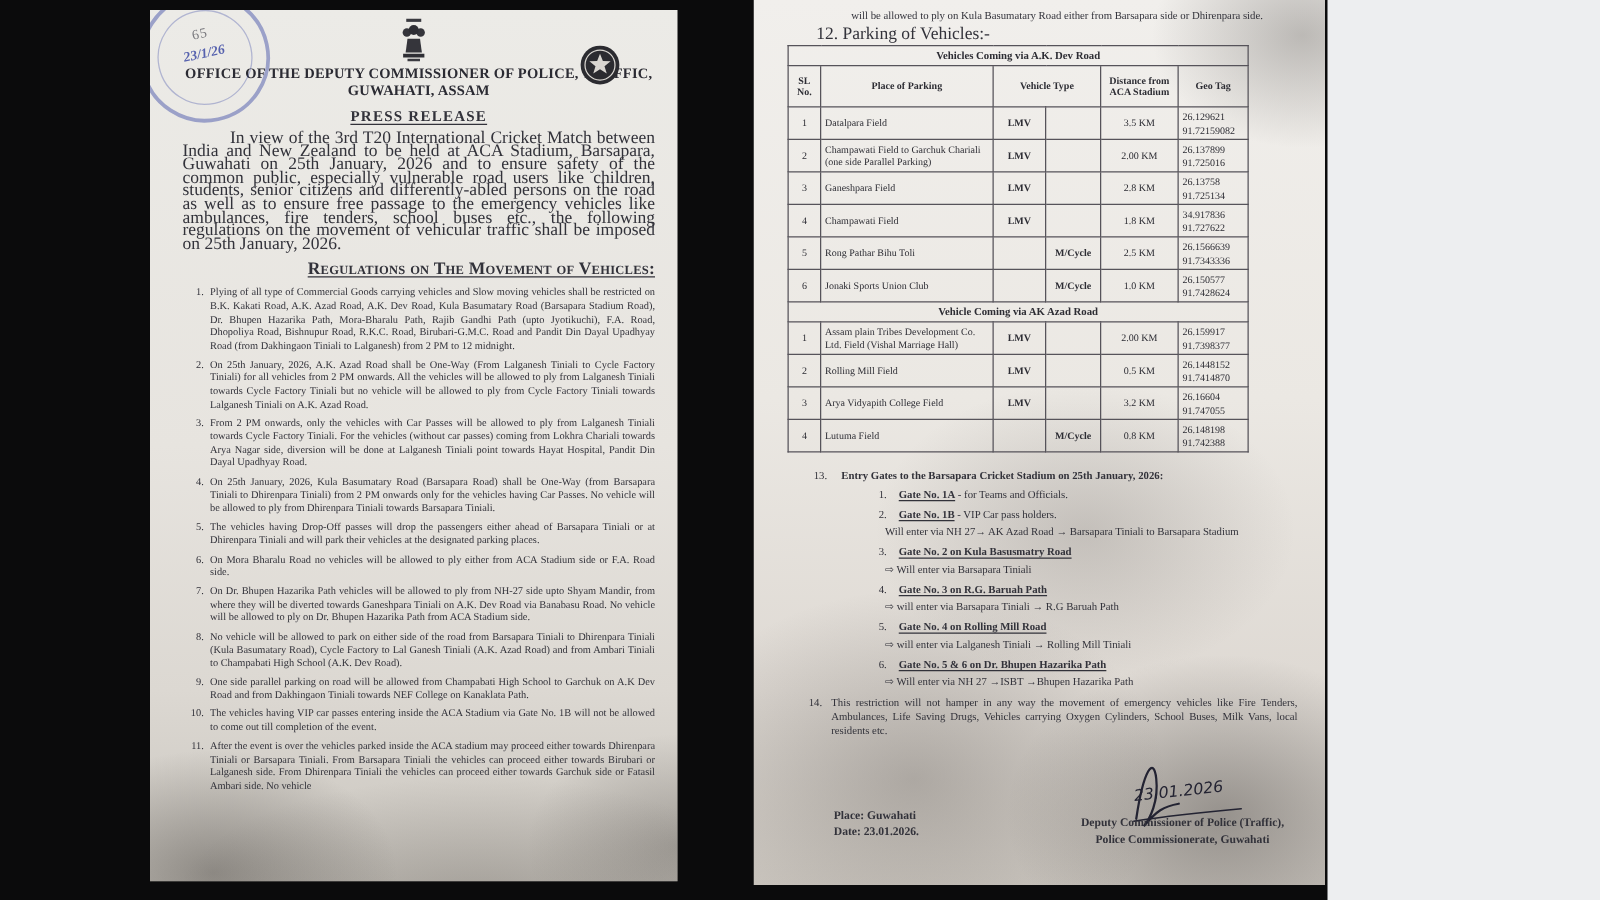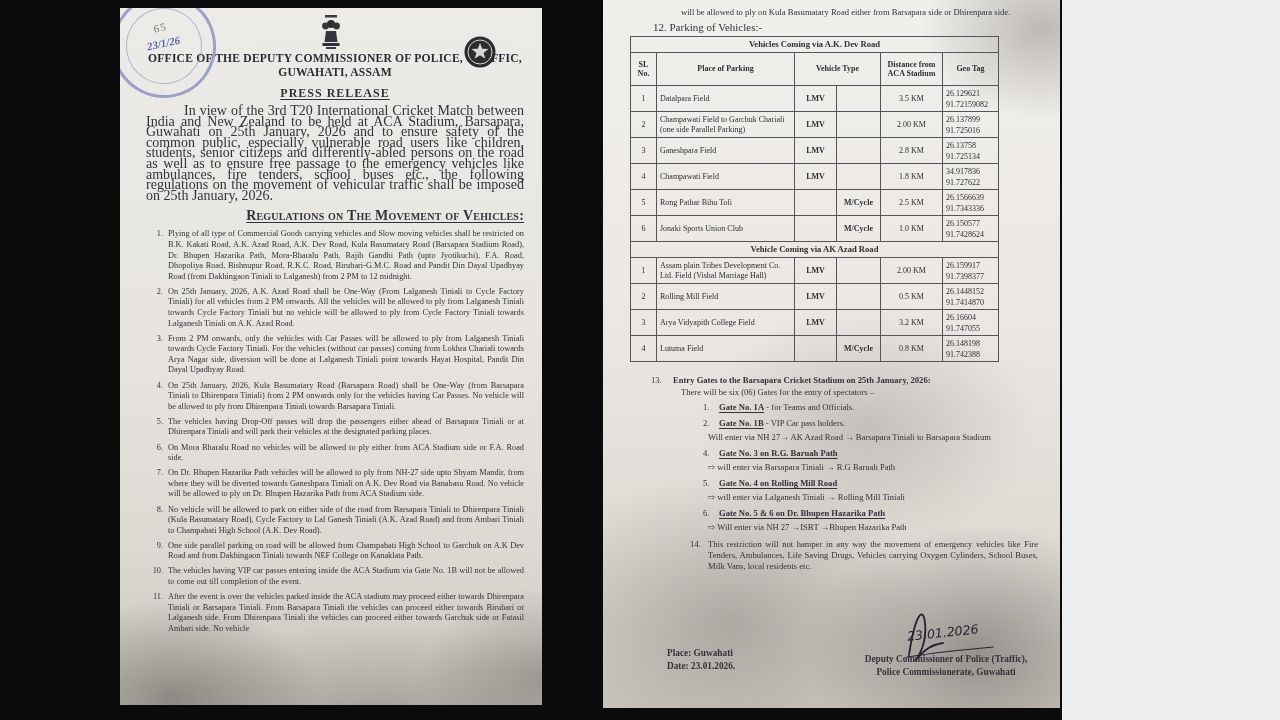--- a/index.html
+++ b/index.html
@@ -52,40 +52,40 @@
   .reg-heading{
     margin:7px 0 5px 14px;font-variant:small-caps;font-weight:700;font-size:14px;
     text-decoration:underline;text-underline-offset:2px;letter-spacing:0.2px;text-align:right;
   }
   .reg-item{display:flex;margin-bottom:4.5px;font-size:8.3px;line-height:10.6px;}
   .reg-num{width:17px;min-width:17px;text-align:right;margin-right:5px;}
   .reg-text{flex:1;text-align:justify;}
   
   .rp-inner{position:relative;width:100%;height:100%;box-sizing:border-box;font-size:8.6px;line-height:11px;}
   .continuation{margin:7px 18px 0 78px;text-align:justify;font-family:Liberation Serif, serif;}
-  .sec12{margin:4px 0 3px 50px;font-size:11px;}
+  .sec12{margin:4px 0 3px 50px;font-size:14px;}
   .ptable{border-collapse:collapse;margin-left:27px;table-layout:fixed;width:368px;font-size:8px;line-height:9.5px;color:#2d2d34;}
   .ptable td,.ptable th{border:1px solid #56535a;padding:1px 3px;vertical-align:middle;}
   .ptable .sec-title{font-weight:700;text-align:center;font-size:8.6px;height:13px;}
   .ptable th{font-weight:700;text-align:center;height:30px;}
   .ptable .c-sl{text-align:center;}
   .ptable .c-vt{text-align:center;font-weight:700;}
   .ptable .c-dist{text-align:center;}
   .ptable .c-geo{vertical-align:top;padding-top:2px;line-height:11px;}
   .sec13{display:flex;margin:13px 20px 0 48px;}
   .sec13-num{width:22px;min-width:22px;}
   .sec13-heading{font-weight:700;}
   .sec13-sub{margin:1px 20px 0 78px;}
   #gates-list{margin:4px 20px 0 100px;}
   .gate{margin-bottom:5px;}
   .gate-num{display:inline-block;width:16px;}
   .gate-title{text-decoration:underline;text-underline-offset:2px;font-weight:600;}
   .gate-detail{margin:3px 0 0 5px;}
   .item14{display:flex;margin:6px 22px 0 44px;}
-  .item14-num{width:18px;min-width:18px;margin-left:43px;}
+  .item14-num{width:18px;min-width:18px;}
   .item14-text{flex:1;text-align:justify;}
   .footer-left{position:absolute;left:64px;top:640px;font-weight:700;font-size:9.3px;line-height:13px;}
   .sig-block{position:absolute;left:238px;top:596px;width:210px;text-align:center;}
   .sig-squiggle{position:absolute;left:52px;top:0;}
   .sig-date{position:absolute;left:66px;top:24px;transform:rotate(-6deg);font-style:italic;font-size:12.5px;color:#232332;font-family:"DejaVu Sans",sans-serif;}
   .signoff{position:absolute;left:0;top:50px;width:210px;font-weight:700;font-size:9.3px;line-height:12.5px;}
 </style>
 </head>
 <body>
 
@@ -318,29 +318,32 @@
               </td>
             </tr>
           </tbody>
         </table>
       </div>
 
     <div class="sec13">
       <span class="sec13-num">13.</span>
       <span class="sec13-heading">Entry Gates to the Barsapara Cricket Stadium on 25th January, 2026:</span>
     </div>
-    <div class="sec13-sub">There will be six (06) Gates for the entry of spectators –</div>
 
     <div id="gates-list">
         <div class="gate">
           <div class="gate-line"><span class="gate-num">1.</span><span class="gate-title">Gate No. 1A</span><span> - for Teams and Officials.</span></div>
         </div>
         <div class="gate">
           <div class="gate-line"><span class="gate-num">2.</span><span class="gate-title">Gate No. 1B</span><span> - VIP Car pass holders.</span></div>
           <div class="gate-detail">Will enter via NH 27→ AK Azad Road → Barsapara Tiniali to Barsapara Stadium</div>
+        </div>
+        <div class="gate">
+          <div class="gate-line"><span class="gate-num">3.</span><span class="gate-title">Gate No. 2 on Kula Basusmatry Road</span></div>
+          <div class="gate-detail">⇨  Will enter via Barsapara Tiniali</div>
         </div>
         <div class="gate">
           <div class="gate-line"><span class="gate-num">4.</span><span class="gate-title">Gate No. 3 on R.G. Baruah Path</span></div>
           <div class="gate-detail">⇨  will enter via Barsapara Tiniali → R.G Baruah Path</div>
         </div>
         <div class="gate">
           <div class="gate-line"><span class="gate-num">5.</span><span class="gate-title">Gate No. 4 on Rolling Mill Road</span></div>
           <div class="gate-detail">⇨  will enter via Lalganesh Tiniali → Rolling Mill Tiniali</div>
         </div>
         <div class="gate">

